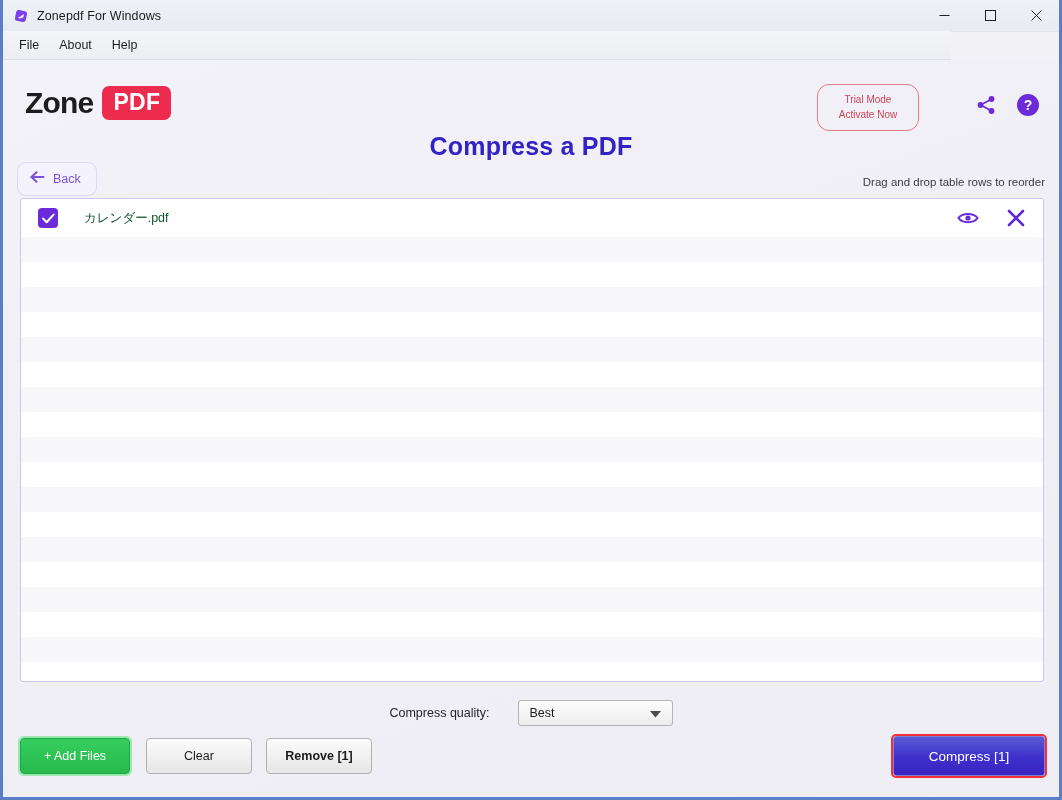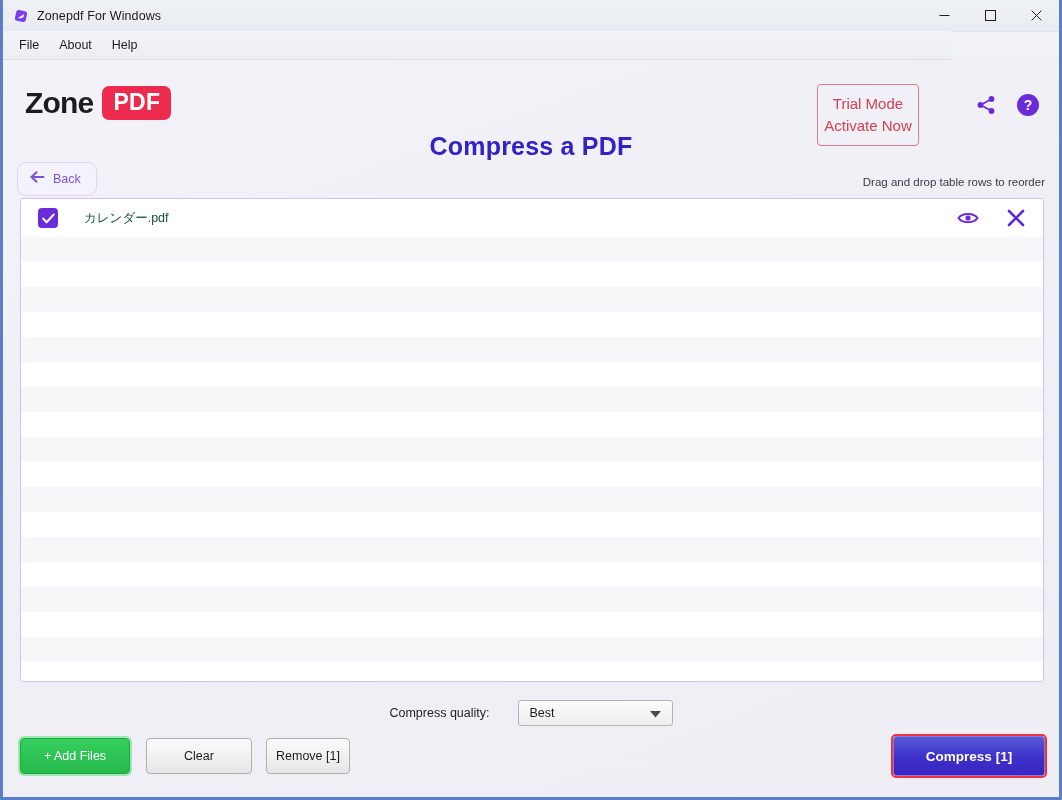--- a/index.html
+++ b/index.html
@@ -115,24 +115,24 @@
     padding: 3px 11px 4px 11px;
     border-radius: 7px;
     letter-spacing: 0.3px;
   }
 
   .trial-btn {
     position: absolute;
     right: 140px; top: 24px;
     width: 92px;
     border: 1px solid #e07a8c;
-    border-radius: 4px;
+    border-radius: 12px;
     background: transparent;
     color: #cf4256;
-    font-size: 15px;
+    font-size: 10px;
     text-align: center;
     padding: 8px 4px;
     line-height: 1.45;
   }
 
   .share-icon {
     position: absolute;
     right: 60px; top: 32px;
     width: 26px; height: 26px;
     display: flex; align-items: center; justify-content: center;
@@ -288,29 +288,29 @@
     box-shadow: 0 0 0 2px #9ae8b0;
     color: #ffffff;
     text-align: right;
   }
   .btn-grey {
     background: linear-gradient(180deg, #fbfbfb 0%, #e6e6e6 100%);
     border: 1px solid #b0b0b0;
     color: #1c1c1e;
   }
   .btn-clear { left: 143px; top: 6px; width: 106px; height: 36px; }
-  .btn-remove { left: 263px; top: 6px; width: 84px; height: 36px; }
+  .btn-remove { left: 263px; top: 6px; width: 106px; height: 36px; font-weight: bold; }
   .btn-compress {
     right: 14px; top: 4px;
     width: 152px; height: 40px;
     background: linear-gradient(180deg, #5a5ad6 0%, #3c2fc9 55%, #3a25c2 100%);
     border: 1px solid #7d7de0;
     outline: 2px solid #f4303b;
     color: #ffffff;
-    font-weight: bold;
+    font-weight: normal;
     font-size: 13.5px;
     border-radius: 3px;
   }
 </style>
 </head>
 <body>
 
 <div class="window">
 
   <div class="titlebar">

